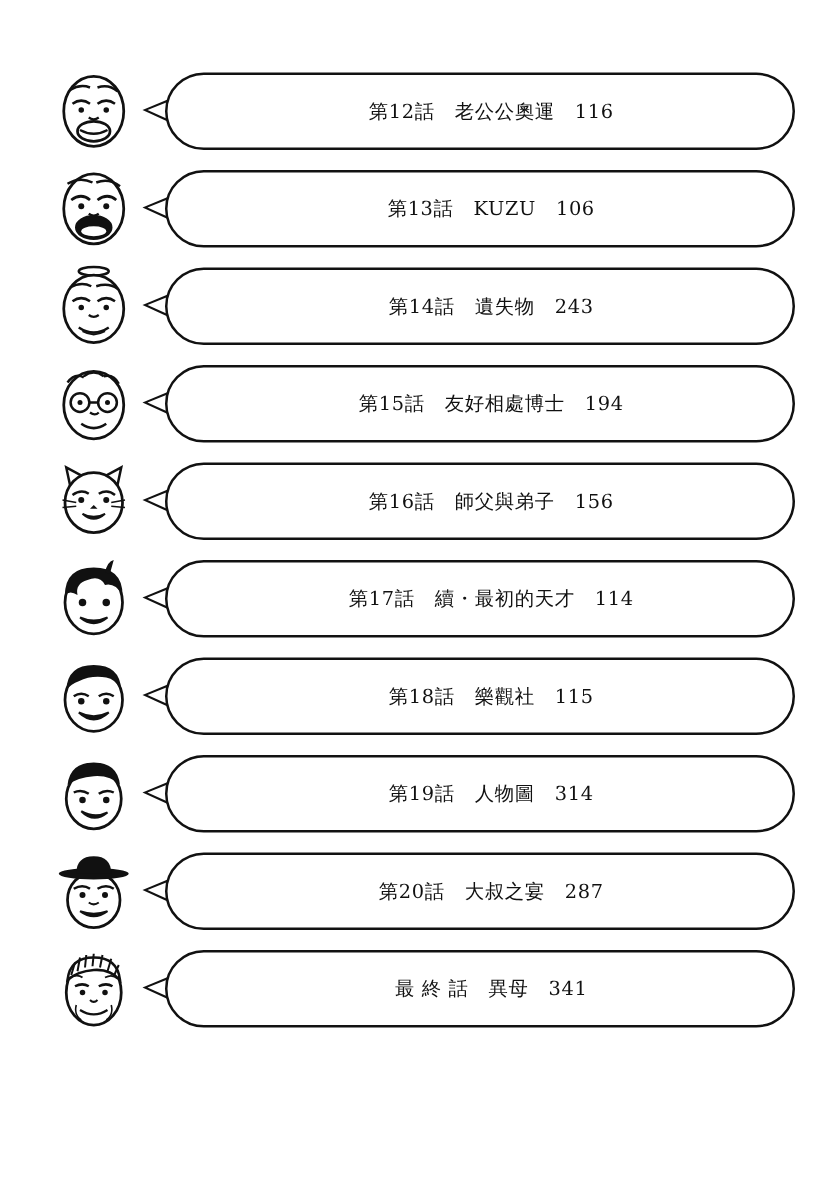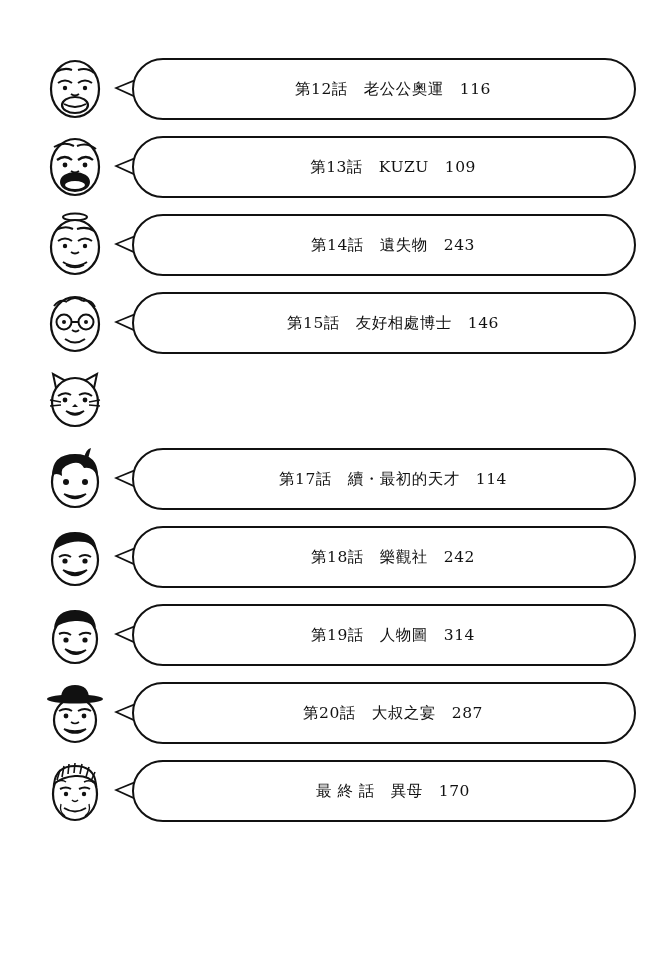--- a/index.html
+++ b/index.html
@@ -139,21 +139,21 @@
         <circle cx="41" cy="31" r="2.4" fill="#111"></circle>
         <path d="M27 37 q4 3 8 0" stroke="#111" stroke-width="1.8" fill="none"></path>
         <ellipse cx="31" cy="48" rx="14" ry="9" fill="#111" stroke="#111" stroke-width="2"></ellipse>
         <ellipse cx="31" cy="51" rx="10" ry="4" fill="#fff"></ellipse>
       </svg>
     </div>
     <div class="balloon-wrap">
       <div class="tail"></div>
       <div class="tail-inner"></div>
       <div class="balloon"></div>
-      <div class="balloon-text">第13話　KUZU　109</div>
+      <div class="balloon-text">第13話　KUZU　106</div>
     </div>
   </div>
 
   <div class="toc-row">
     <div class="face">
       <svg viewBox="0 0 62 66">
         <ellipse cx="31" cy="5" rx="12" ry="3.4" fill="none" stroke="#111" stroke-width="2"></ellipse>
         <ellipse cx="31" cy="35" rx="24" ry="27" fill="#fff" stroke="#111" stroke-width="2.2"></ellipse>
         <path d="M12 18 q9 -5 17 -1 M33 17 q10 -3 17 2" stroke="#111" stroke-width="2" fill="none"></path>
         <path d="M14 29 q7 -5 14 0" stroke="#111" stroke-width="2" fill="none"></path>
@@ -184,39 +184,45 @@
         <circle cx="20" cy="32" r="2" fill="#111"></circle>
         <circle cx="42" cy="32" r="2" fill="#111"></circle>
         <path d="M28 40 q4 3 7 0" stroke="#111" stroke-width="1.8" fill="none"></path>
         <path d="M21 49 q10 7 20 0" stroke="#111" stroke-width="2" fill="none"></path>
       </svg>
     </div>
     <div class="balloon-wrap">
       <div class="tail"></div>
       <div class="tail-inner"></div>
       <div class="balloon"></div>
-      <div class="balloon-text">第15話　友好相處博士　146</div>
+      <div class="balloon-text">第15話　友好相處博士　194</div>
     </div>
   </div>
 
   <div class="toc-row">
     <div class="face">
       <svg viewBox="0 0 62 66">
         <path d="M12 20 L9 6 L22 13 Z" fill="#fff" stroke="#111" stroke-width="2"></path>
         <path d="M50 20 L53 6 L40 13 Z" fill="#fff" stroke="#111" stroke-width="2"></path>
         <ellipse cx="31" cy="34" rx="23" ry="24" fill="#fff" stroke="#111" stroke-width="2.2"></ellipse>
         <path d="M14 28 q7 -5 13 -1" stroke="#111" stroke-width="2" fill="none"></path>
         <path d="M35 27 q7 -4 13 1" stroke="#111" stroke-width="2" fill="none"></path>
         <circle cx="21" cy="32" r="2.4" fill="#111"></circle>
         <circle cx="41" cy="32" r="2.4" fill="#111"></circle>
         <path d="M31 36 l-3 3 h6 z" fill="#111"></path>
         <path d="M22 43 q9 8 18 0 q-9 5 -18 0" fill="#111" stroke="#111" stroke-width="1.6"></path>
         <path d="M6 32 L17 34 M6 38 L17 37 M56 32 L45 34 M56 38 L45 37" stroke="#111" stroke-width="1.4"></path>
       </svg>
     </div>
+    <div class="balloon-wrap">
+      <div class="tail"></div>
+      <div class="tail-inner"></div>
+      <div class="balloon"></div>
+      <div class="balloon-text">第16話　師父與弟子　156</div>
+    </div>
   </div>
 
   <div class="toc-row">
     <div class="face">
       <svg viewBox="0 0 62 66">
         <ellipse cx="31" cy="36" rx="23" ry="25" fill="#fff" stroke="#111" stroke-width="2.2"></ellipse>
         <path d="M8 30 q0 -22 23 -22 q23 0 23 22 q-6 -10 -14 -8 q-4 -8 -14 -4 q-10 3 -8 12 q-6 -4 -10 0 z" fill="#111"></path>
         <path d="M40 12 q2 -9 7 -10 q-2 7 -3 11 z" fill="#111"></path>
         <circle cx="22" cy="36" r="3" fill="#111"></circle>
         <circle cx="41" cy="36" r="3" fill="#111"></circle>
@@ -240,21 +246,21 @@
         <path d="M35 33 q6 -4 12 0" stroke="#111" stroke-width="2" fill="none"></path>
         <circle cx="21" cy="37" r="2.6" fill="#111"></circle>
         <circle cx="41" cy="37" r="2.6" fill="#111"></circle>
         <path d="M19 46 q12 11 24 0 q-12 6 -24 0" fill="#111" stroke="#111" stroke-width="1.6"></path>
       </svg>
     </div>
     <div class="balloon-wrap">
       <div class="tail"></div>
       <div class="tail-inner"></div>
       <div class="balloon"></div>
-      <div class="balloon-text">第18話　樂觀社　242</div>
+      <div class="balloon-text">第18話　樂觀社　115</div>
     </div>
   </div>
 
   <div class="toc-row">
     <div class="face">
       <svg viewBox="0 0 62 66">
         <ellipse cx="31" cy="37" rx="22" ry="24" fill="#fff" stroke="#111" stroke-width="2.2"></ellipse>
         <path d="M10 26 q2 -18 21 -18 q19 0 21 18 q-8 -8 -21 -7 q-13 1 -21 7 z" fill="#111"></path>
         <path d="M15 32 q6 -3 12 1" stroke="#111" stroke-width="2" fill="none"></path>
         <path d="M35 33 q6 -4 12 -1" stroke="#111" stroke-width="2" fill="none"></path>
@@ -306,17 +312,17 @@
         <circle cx="40" cy="36" r="2.2" fill="#111"></circle>
         <path d="M28 42 q3 3 6 0" stroke="#111" stroke-width="1.6" fill="none"></path>
         <path d="M20 50 q11 7 22 0" stroke="#111" stroke-width="1.8" fill="none"></path>
         <path d="M17 46 q-2 8 4 12 M45 46 q2 8 -4 12" stroke="#111" stroke-width="1.3" fill="none"></path>
       </svg>
     </div>
     <div class="balloon-wrap">
       <div class="tail"></div>
       <div class="tail-inner"></div>
       <div class="balloon"></div>
-      <div class="balloon-text">最 終 話　異母　170</div>
+      <div class="balloon-text">最 終 話　異母　341</div>
     </div>
   </div>
 
 </div>
 
 </body></html>

